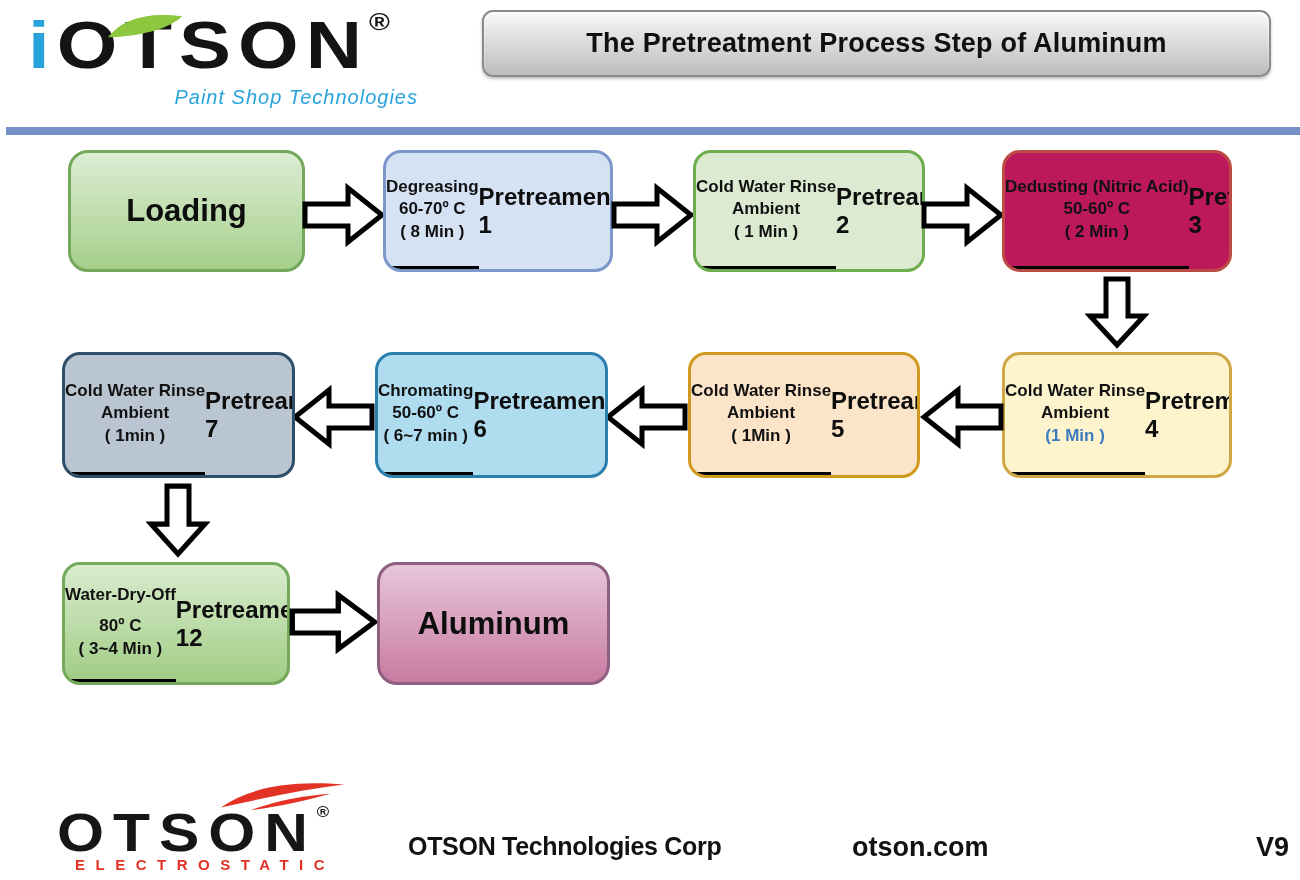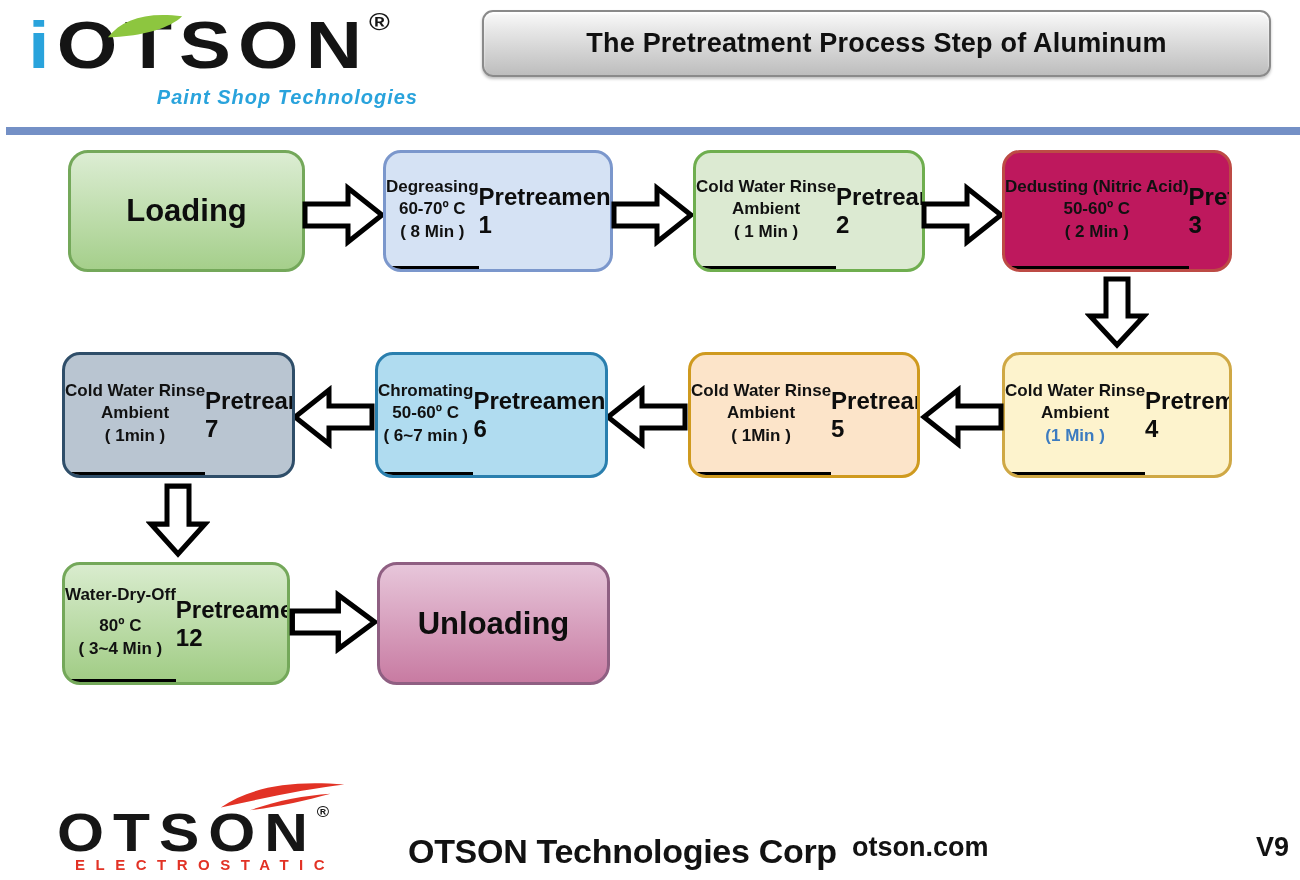--- a/index.html
+++ b/index.html
@@ -8,21 +8,21 @@
 
   
   .logo{position:absolute;left:28px;top:4px;width:400px;height:110px;}
   .logo-text{position:absolute;left:0;top:6px;white-space:nowrap;font-weight:800;font-size:66px;
     letter-spacing:6px;transform:scaleX(1.18);transform-origin:left top;line-height:1;}
   .logo-i{color:#29a3dc;}
   .logo-name{color:#141414;}
   .logo-reg{font-size:24px;font-weight:700;color:#141414;vertical-align:38px;letter-spacing:0;}
   .leaf{position:absolute;left:77px;top:6px;width:80px;height:30px;}
   .logo-tagline{position:absolute;left:30px;top:82px;width:360px;text-align:right;
-    color:#29a3dc;font-size:20px;font-weight:700;font-style:italic;letter-spacing:1px;}
+    color:#29a3dc;font-size:20px;font-weight:400;font-style:italic;letter-spacing:1px;}
 
   
   .title-banner{position:absolute;left:470px;top:10px;width:785px;height:63px;border-radius:11px;
     border:2px solid #8a8a8a;background:linear-gradient(#fafafa,#e6e6e6 30%,#bdbdbd);
     display:flex;align-items:center;justify-content:center;
     box-shadow:0 2px 3px rgba(0,0,0,0.25), inset 0 2px 2px #ffffff;margin-left:12px;}
   .title-banner span{font-size:27px;font-weight:700;color:#101010;letter-spacing:0.2px;}
 
   
   .divider{position:absolute;left:6px;top:127px;width:1294px;height:8px;background:#7490c6;}
@@ -57,21 +57,21 @@
   .arrow{position:absolute;}
   .arrow polygon{fill:#ffffff;stroke:#000000;stroke-width:5;stroke-linejoin:miter;}
 
   
   .footer-logo{position:absolute;left:55px;top:778px;width:320px;height:96px;}
   .swoosh{position:absolute;left:158px;top:2px;width:140px;height:32px;}
   .flogo-text{position:absolute;left:2px;top:26px;white-space:nowrap;font-weight:800;font-size:54px;
     letter-spacing:8px;line-height:1;color:#161616;transform:scaleX(1.12);transform-origin:left top;}
   .flogo-reg{font-size:15px;font-weight:700;vertical-align:34px;letter-spacing:0;}
   .flogo-sub{position:absolute;left:20px;top:78px;color:#e23225;font-size:15px;font-weight:600;letter-spacing:10.5px;white-space:nowrap;}
-  .footer-company{position:absolute;left:408px;top:832px;font-size:34px;font-weight:700;color:#121212;letter-spacing:-0.3px;}
+  .footer-company{position:absolute;left:408px;top:832px;font-size:25px;font-weight:700;color:#121212;letter-spacing:-0.3px;}
   .footer-site{position:absolute;left:852px;top:832px;font-size:27px;font-weight:700;color:#121212;}
   .footer-version{position:absolute;left:1256px;top:832px;font-size:27px;font-weight:700;color:#121212;}
 </style>
 </head>
 <body>
 
 <div id="stage">
 
   <div class="logo">
     <div class="logo-text"><span class="logo-i">i</span><span class="logo-name">OTSON</span><span class="logo-reg">®</span></div>
@@ -193,21 +193,21 @@
       <div class="pline">( 3~4 Min )</div>
     </div>
     <div class="pbox-label">Pretreament-12</div>
   </div>
 
   <svg class="arrow" style="left:288px;top:590px;" width="92" height="64" viewBox="0 0 86 64" preserveAspectRatio="none">
       <polygon points="4,21 47,21 47,5 81,32 47,59 47,43 4,43"></polygon>
     </svg>
 
   <div class="tbox unloading" style="left:377px;top:562px;width:233px;height:123px;">
-    <span>Unloading</span>
+    <span>Aluminum</span>
   </div>
 
   <div class="footer-logo">
     <svg class="swoosh" viewBox="0 0 140 35">
       <path d="M2 30 C 34 8, 78 0, 137 5 C 100 9, 48 20, 2 30 Z" fill="#e23225"></path>
       <path d="M34 33 C 62 23, 92 17, 122 15 C 96 22, 62 30, 34 33 Z" fill="#e23225"></path>
     </svg>
     <div class="flogo-text"><span>OTSON</span><span class="flogo-reg">®</span></div>
     <div class="flogo-sub">ELECTROSTATIC</div>
   </div>

